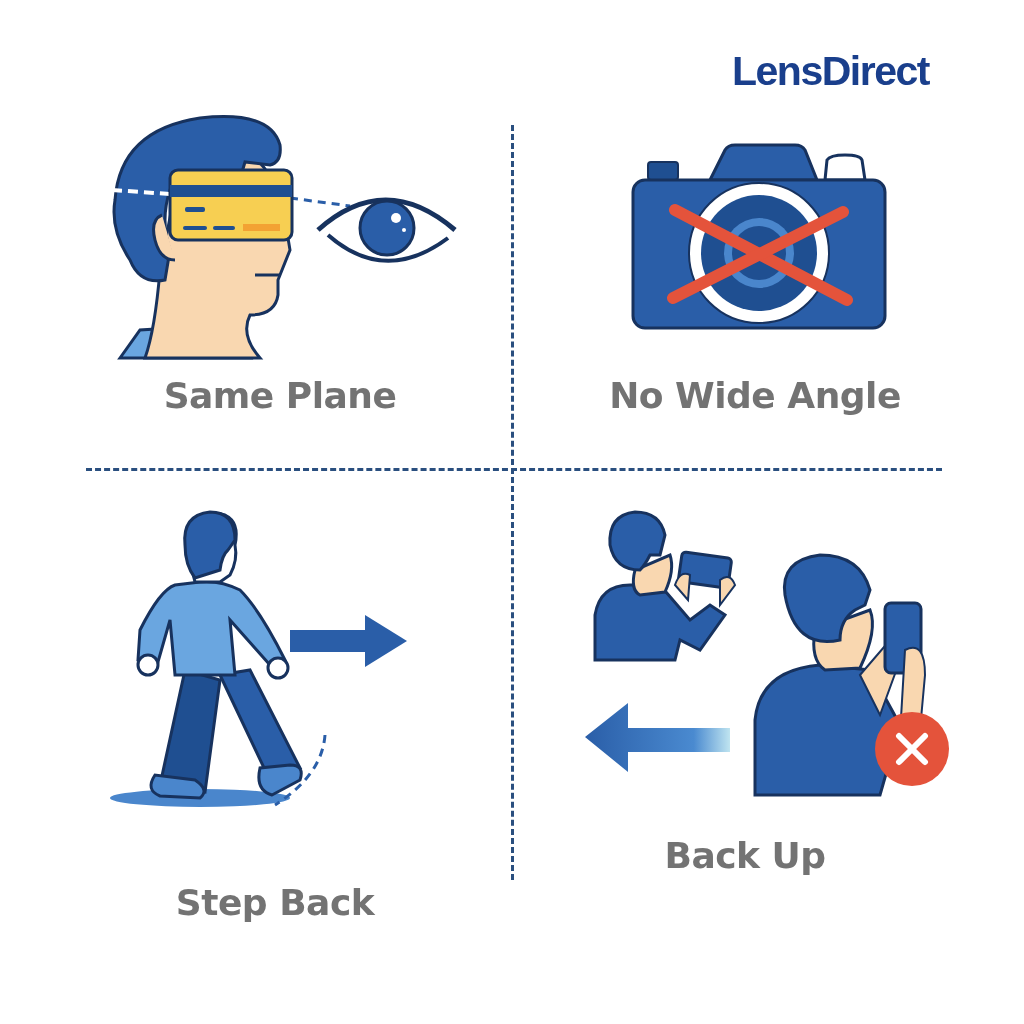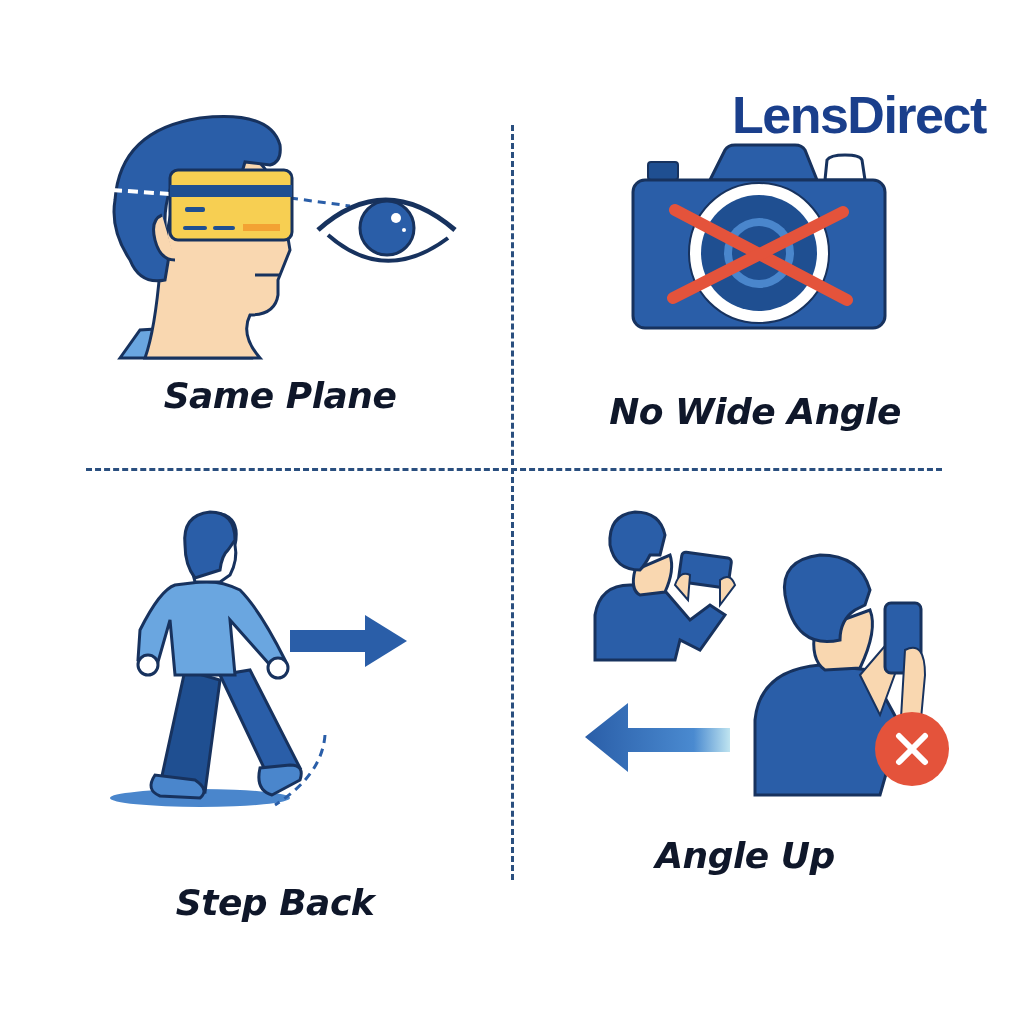--- a/index.html
+++ b/index.html
@@ -1,20 +1,20 @@
 <!DOCTYPE html>
 <html><head>
 <meta charset="utf-8">
 <style>
   html, body { margin: 0; padding: 0; background: #ffffff; }
   body { width: 1024px; height: 1024px; position: relative; overflow: hidden; font-family: "DejaVu Sans", sans-serif; }
-  .brand { position: absolute; left: 732px; top: 48px; font-family: "Liberation Sans", sans-serif; font-weight: 700; font-size: 52px; color: #1a3f8c; letter-spacing: -1.5px; margin-top: 37px; }
+  .brand { position: absolute; left: 732px; top: 48px; font-family: "Liberation Sans", sans-serif; font-weight: 700; font-size: 41px; color: #1a3f8c; letter-spacing: -1.5px; }
   .vline { position: absolute; left: 511px; top: 125px; width: 0; height: 755px; border-left: 3px dashed #2a4f7f; }
   .hline { position: absolute; left: 86px; top: 468px; width: 856px; height: 0; border-top: 3px dashed #2a4f7f; }
-  .label { position: absolute; font-family: "DejaVu Sans", sans-serif; font-weight: 700; font-size: 36px; color: #0f172a; letter-spacing: -0.5px; text-align: center; white-space: nowrap; font-style: italic; }
+  .label { position: absolute; font-family: "DejaVu Sans", sans-serif; font-weight: 700; font-size: 36px; color: #737373; letter-spacing: -0.5px; text-align: center; white-space: nowrap; }
   .panel-svg { position: absolute; }
 </style>
 </head>
 <body>
 
 <div class="brand">LensDirect</div>
 
 <div class="vline"></div>
 <div class="hline"></div>
 
@@ -61,21 +61,21 @@
     <circle cx="134" cy="113" r="70" fill="#ffffff" stroke="#17325e" stroke-width="2"></circle>
     <circle cx="134" cy="113" r="58" fill="#1f4f91"></circle>
     <circle cx="134" cy="113" r="35" fill="#4a86cc"></circle>
     <circle cx="134" cy="113" r="27" fill="#1f4f91"></circle>
   </g>
   <g>
     <line x1="50" y1="70" x2="222" y2="160" stroke="#e4533b" stroke-width="12" stroke-linecap="round"></line>
     <line x1="218" y1="72" x2="48" y2="158" stroke="#e4533b" stroke-width="12" stroke-linecap="round"></line>
   </g>
 </svg>
-<div class="label" style="left:600px;top:391px;width:310px;">No Wide Angle</div>
+<div class="label" style="left:600px;top:375px;width:310px;">No Wide Angle</div>
 
 <svg class="panel-svg" style="left:100px;top:500px" width="320" height="310" viewBox="0 0 320 310">
   <ellipse cx="100" cy="298" rx="90" ry="9" fill="#4a86cc"></ellipse>
 
   <path d="M85 170 L60 285 L105 292 L120 180 Z" fill="#1f4f91" stroke="#17325e" stroke-width="3"></path>
 
   <path d="M120 175 L165 270 L200 268 L150 170 Z" fill="#2a5ea8" stroke="#17325e" stroke-width="3"></path>
   <path d="M55 275 Q45 290 60 296 L100 298 Q110 290 95 280 Z" fill="#4a86cc" stroke="#17325e" stroke-width="3"></path>
   <path d="M160 268 Q155 290 172 295 L200 280 Q205 265 190 265 Z" fill="#4a86cc" stroke="#17325e" stroke-width="3"></path>
 
@@ -123,13 +123,13 @@
       </linearGradient>
     </defs>
     <polygon points="5,237 48,203 48,228 150,228 150,252 48,252 48,272" fill="url(#fade)"></polygon>
   </g>
   <g>
     <circle cx="332" cy="249" r="37" fill="#e4533b"></circle>
     <line x1="319" y1="236" x2="345" y2="262" stroke="#ffffff" stroke-width="6" stroke-linecap="round"></line>
     <line x1="345" y1="236" x2="319" y2="262" stroke="#ffffff" stroke-width="6" stroke-linecap="round"></line>
   </g>
 </svg>
-<div class="label" style="left:620px;top:835px;width:250px;">Angle Up</div>
+<div class="label" style="left:620px;top:835px;width:250px;">Back Up</div>
 
 </body></html>

